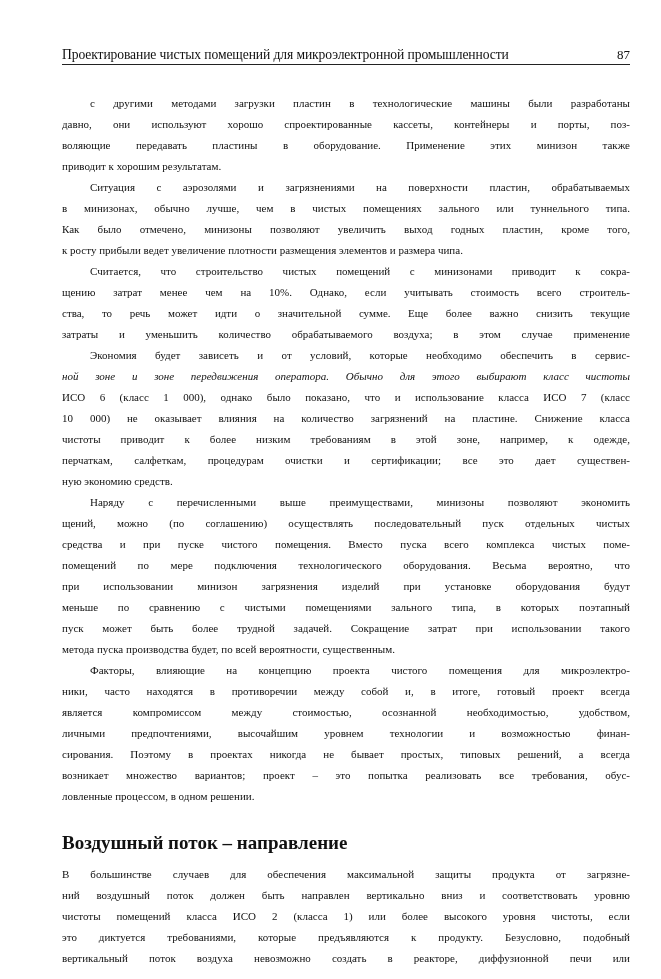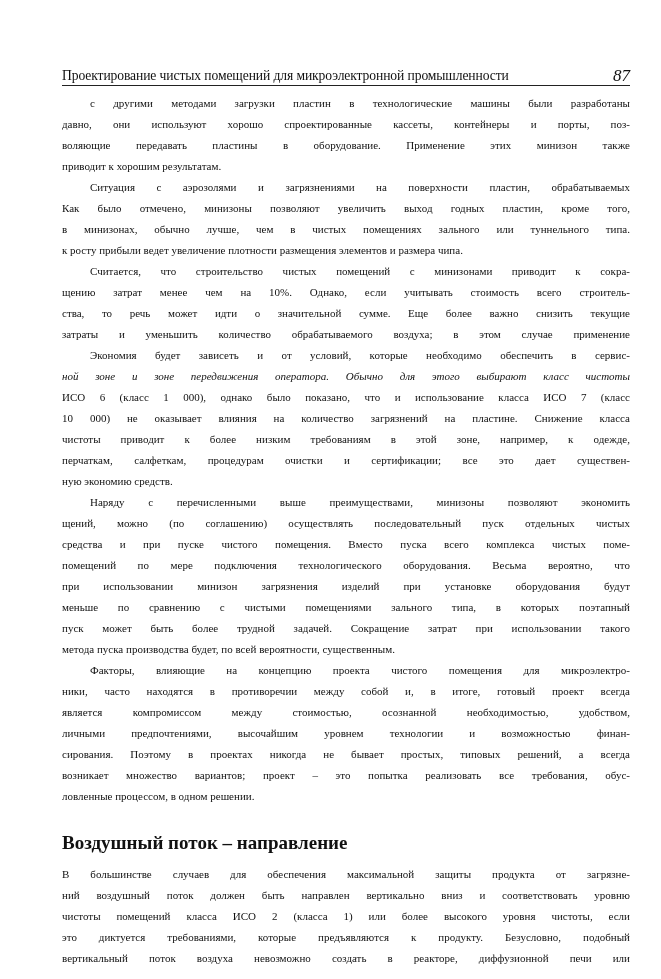--- a/index.html
+++ b/index.html
@@ -1,22 +1,22 @@
 <!DOCTYPE html>
 <html><head>
 <meta charset="utf-8">
 <style>
   html, body { margin: 0; padding: 0; background: #ffffff; }
   body { width: 661px; height: 979px; position: relative; overflow: hidden;
          font-family: "Liberation Serif", "DejaVu Serif", serif; color: #111; }
   .page { position: absolute; left: 62px; top: 0; width: 568px; }
   .running-head { position: absolute; top: 46px; left: 0; width: 568px; height: 18px;
-                  border-bottom: 1.4px solid #222; font-size: 13.6px; line-height: 16px; margin-top: 21px; }
+                  border-bottom: 1.4px solid #222; font-size: 13.6px; line-height: 16px; }
   .running-head .title { position: absolute; left: 0; bottom: 1px; letter-spacing: -0.1px; }
-  .running-head .pnum { position: absolute; right: 0; bottom: 1px; font-size: 17px; font-style: italic; }
+  .running-head .pnum { position: absolute; right: 0; bottom: 1px; font-size: 13px; }
   .body { position: absolute; top: 93px; left: 0; width: 568px; }
   .line { display: block; height: 21px; line-height: 21px; font-size: 11px;
           text-align: justify; text-align-last: justify; white-space: nowrap; overflow: visible; }
   .line.last { text-align-last: left; }
   .line.indent { padding-left: 28px; }
   .line .it { font-style: italic; }
   .heading { display: block; font-weight: bold; font-size: 19px; height: 30px;
              line-height: 30px; margin-top: 21px; margin-bottom: 6px; }
 </style>
 </head>
@@ -30,22 +30,22 @@
 
   <div class="body" id="body">
       <div>
         <span class="line indent">с другими методами загрузки пластин в технологические машины были разработаны</span>
         <span class="line">давно, они используют хорошо спроектированные кассеты, контейнеры и порты, поз-</span>
         <span class="line">воляющие передавать пластины в оборудование. Применение этих минизон также</span>
         <span class="line last">приводит к хорошим результатам.</span>
       </div>
       <div>
         <span class="line indent">Ситуация с аэрозолями и загрязнениями на поверхности пластин, обрабатываемых</span>
+        <span class="line">в минизонах, обычно лучше, чем в чистых помещениях зального или туннельного типа.</span>
         <span class="line">Как было отмечено, минизоны позволяют увеличить выход годных пластин, кроме того,</span>
-        <span class="line">в минизонах, обычно лучше, чем в чистых помещениях зального или туннельного типа.</span>
         <span class="line last">к росту прибыли ведет увеличение плотности размещения элементов и размера чипа.</span>
       </div>
       <div>
         <span class="line indent">Считается, что строительство чистых помещений с минизонами приводит к сокра-</span>
         <span class="line">щению затрат менее чем на 10%. Однако, если учитывать стоимость всего строитель-</span>
         <span class="line">ства, то речь может идти о значительной сумме. Еще более важно снизить текущие</span>
         <span class="line">затраты и уменьшить количество обрабатываемого воздуха; в этом случае применение</span>
       </div>
       <div>
         <span class="line indent">Экономия будет зависеть и от условий, которые необходимо обеспечить в сервис-</span>

